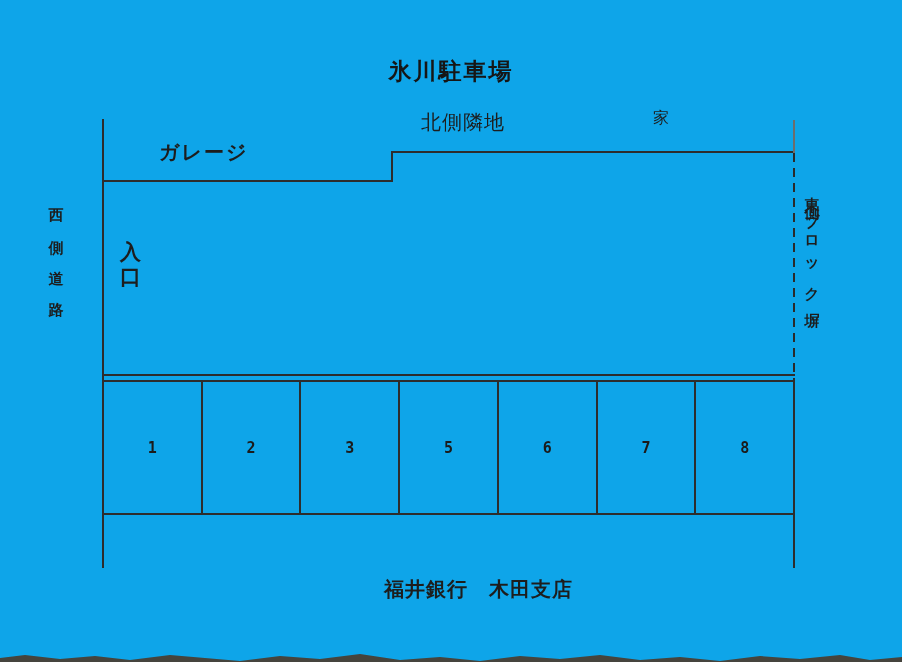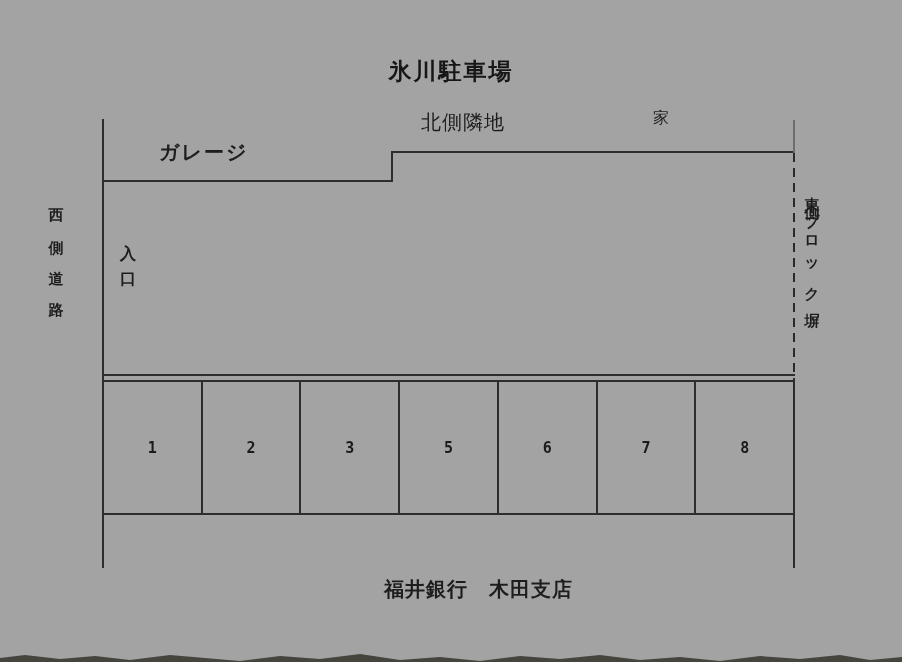--- a/index.html
+++ b/index.html
@@ -4,21 +4,21 @@
 <style>
   html,body{margin:0;padding:0;}
   body{
     width:902px;height:662px;
     font-family:"Liberation Sans","DejaVu Sans",sans-serif;
     background:#e8e8e6;
     overflow:hidden;
   }
   .page{
     position:relative;width:902px;height:662px;
-    background:#a3a3a3;
+    background:#0ea5e9;
     color:#1d1d1d;
   }
   
   .title{
     position:absolute;left:0;top:56px;width:902px;
     margin:0;text-align:center;
     font-size:23px;font-weight:700;letter-spacing:2px;color:#161616;
   }
   .lbl{position:absolute;font-size:20px;color:#1d1d1d;white-space:nowrap;}
   .lbl-north{left:421px;top:109px;letter-spacing:1px;}
@@ -27,22 +27,23 @@
   .lbl-landmark{left:384px;top:576px;font-weight:600;letter-spacing:1px;text-align:right;}
   .vtext{
     position:absolute;
     writing-mode:vertical-lr;
     font-size:15px;color:#1d1d1d;
   }
   .v-west{left:46px;top:197px;letter-spacing:31px;font-weight:600;}
   .v-east{left:802px;top:185px;letter-spacing:8px;font-weight:600;}
   .entrance{
     position:absolute;left:120px;top:241px;width:17px;
-    font-size:16px;line-height:25px;font-weight:600;
+    font-size:21px;line-height:25px;font-weight:600;
     word-break:break-all;
+    font-family:Liberation Mono, monospace;
   }
   
   .ln{position:absolute;background:#2d2d2d;}
   .ln-west{left:102px;top:119px;width:2px;height:449px;}
   .ln-garage{left:102px;top:180px;width:291px;height:2px;}
   .ln-step{left:391px;top:152px;width:2px;height:30px;}
   .ln-upper{left:391px;top:151px;width:404px;height:2px;}
   .ln-right-top{left:793px;top:120px;width:2px;height:33px;background:#6d6d6d;}
   .ln-right-dashed{
     left:793px;top:153px;width:2px;height:226px;

